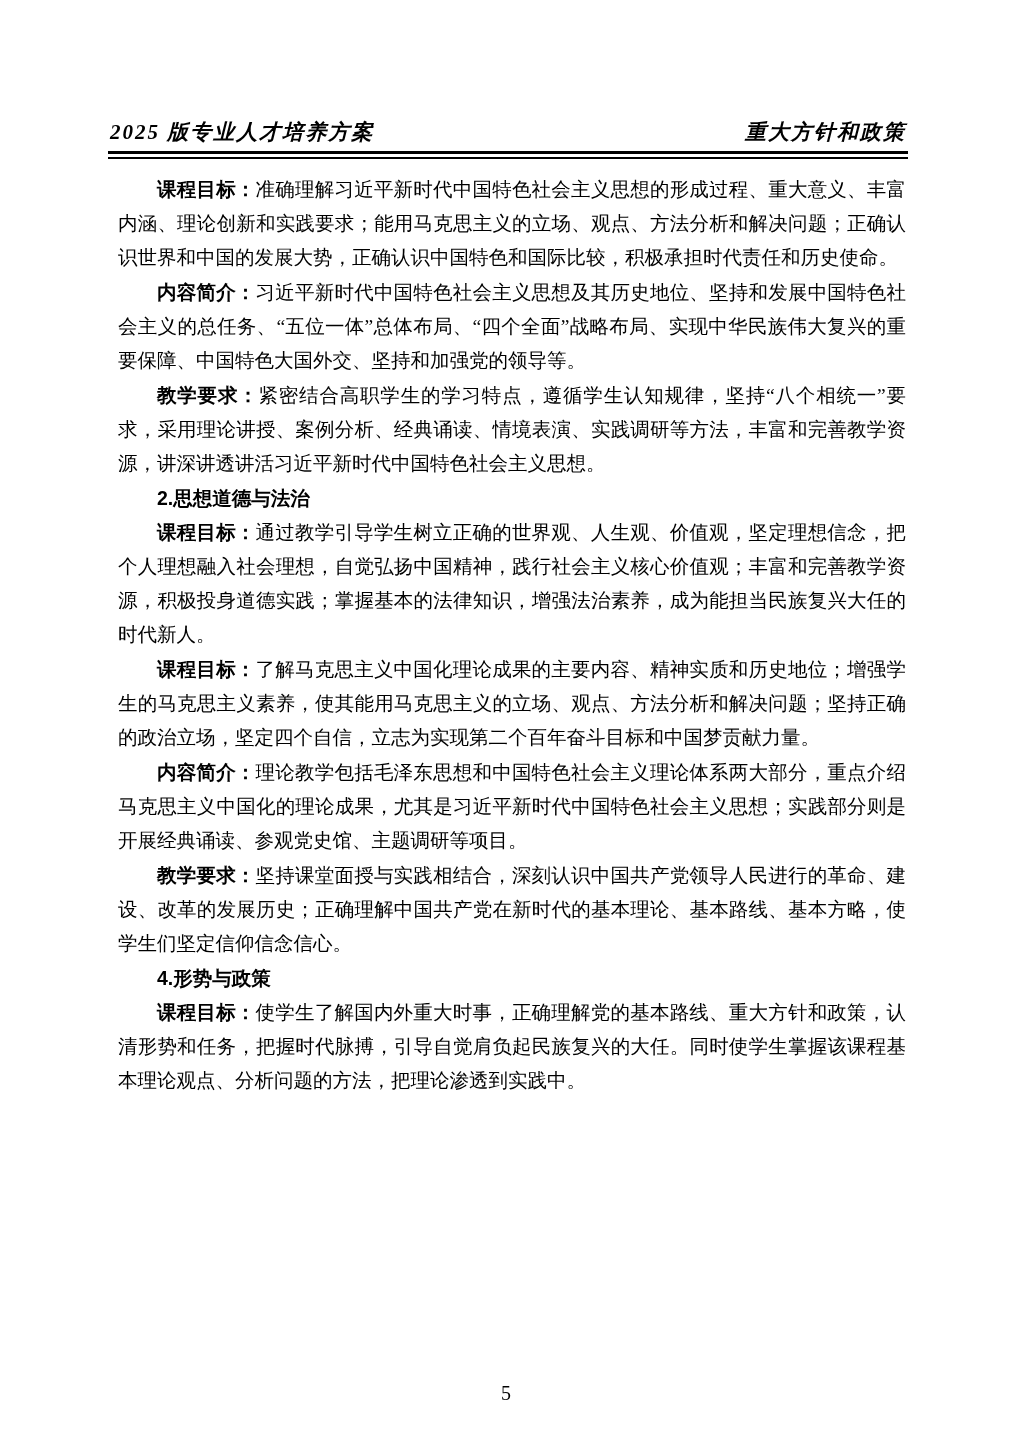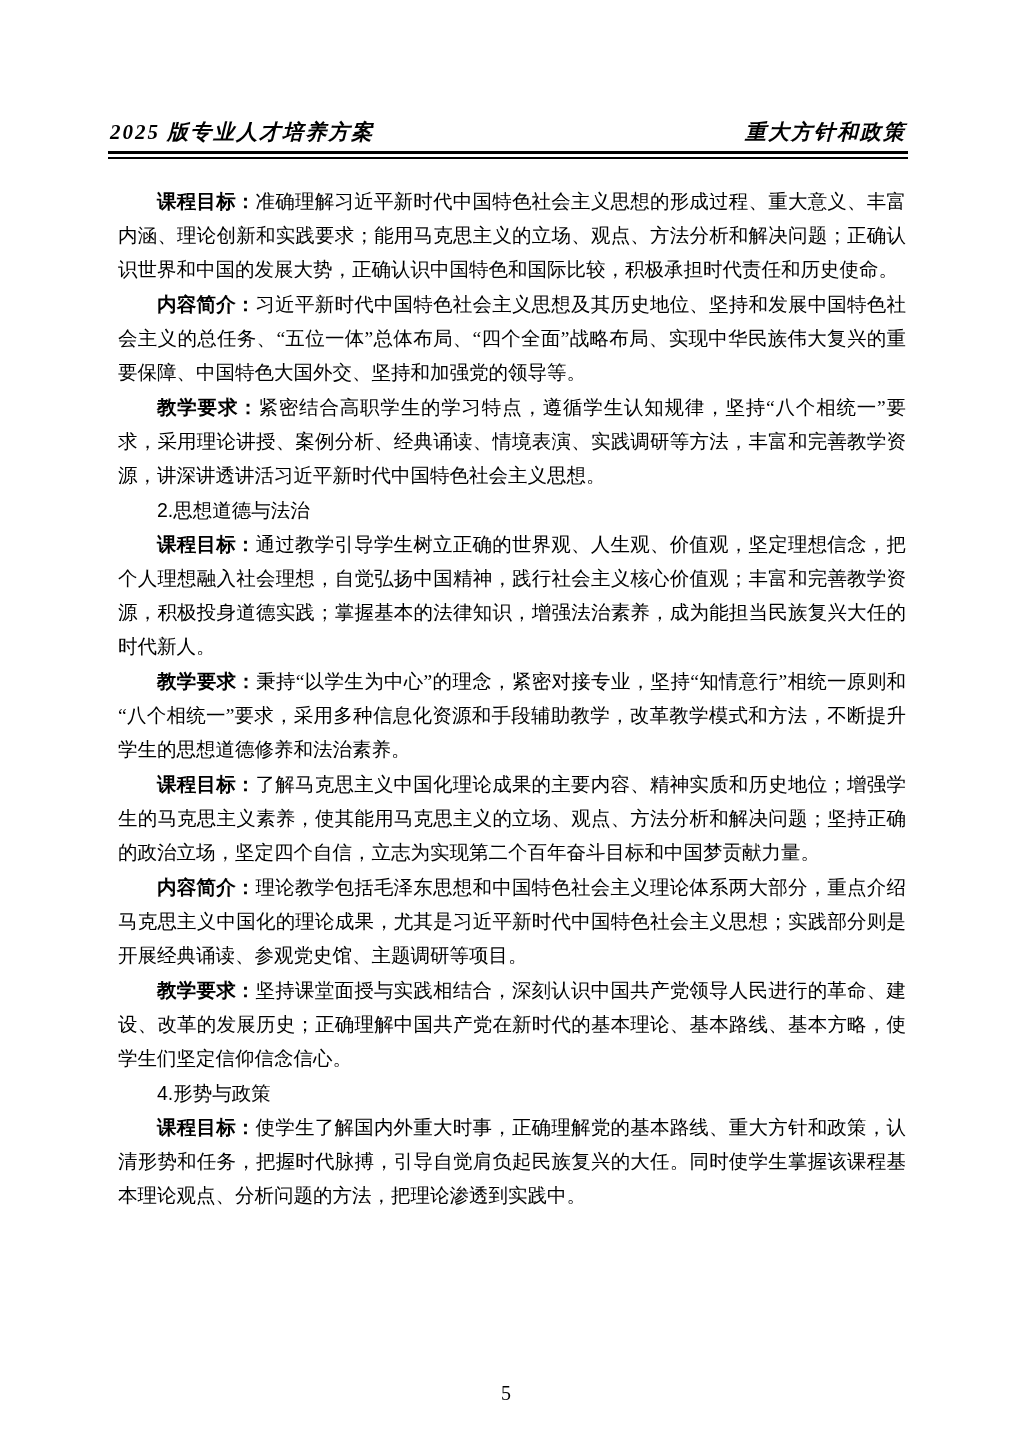--- a/index.html
+++ b/index.html
@@ -35,36 +35,36 @@
   .header-rule {
     height: 3px;                    
     border-top: 3px solid #000000;
     border-bottom: 2px solid #000000;
   }
   
   .doc-body {
     position: absolute;
     left: 118px;
     width: 788px;
-    top: 184px;
+    top: 172px;
     font-size: 19.5px;
     line-height: 34px;
     text-align: justify;
     text-justify: inter-character;
   }
   .para, .heading {
     margin: 0;
     text-indent: 39px; 
   }
   .lead {
     font-weight: bold;
     font-family: "Liberation Sans", sans-serif; 
   }
   .heading {
-    font-weight: normal;
+    font-weight: bold;
     font-family: "Liberation Sans", sans-serif;
   }
   
   .page-number {
     position: absolute;
     left: 0;
     right: 0;
     top: 1382px;
     text-align: center;
     font-size: 20px;
@@ -89,21 +89,20 @@
 
     <p class="para"><span class="lead">内容简介：</span><span>习近平新时代中国特色社会主义思想及其历史地位、坚持和发展中国特色社会主义的总任务、“五位一体”总体布局、“四个全面”战略布局、实现中华民族伟大复兴的重要保障、中国特色大国外交、坚持和加强党的领导等。</span></p>
 
     <p class="para"><span class="lead">教学要求：</span><span>紧密结合高职学生的学习特点，遵循学生认知规律，坚持“八个相统一”要求，采用理论讲授、案例分析、经典诵读、情境表演、实践调研等方法，丰富和完善教学资源，讲深讲透讲活习近平新时代中国特色社会主义思想。</span></p>
 
     <p class="heading">2.思想道德与法治</p>
 
     <p class="para"><span class="lead">课程目标：</span><span>通过教学引导学生树立正确的世界观、人生观、价值观，坚定理想信念，把个人理想融入社会理想，自觉弘扬中国精神，践行社会主义核心价值观；丰富和完善教学资源，积极投身道德实践；掌握基本的法律知识，增强法治素养，成为能担当民族复兴大任的时代新人。</span></p>
 
 
-    <p class="para"><span class="lead">教学要求：</span><span>秉持“以学生为中心”的理念，紧密对接专业，坚持“知情意行”相统一原则和“八个相统一”要求，采用多种信息化资源和手段辅助教学，改革教学模式和方法，不断提升学生的思想道德修养和法治素养。</span></p>
 
 
     <p class="para"><span class="lead">课程目标：</span><span>了解马克思主义中国化理论成果的主要内容、精神实质和历史地位；增强学生的马克思主义素养，使其能用马克思主义的立场、观点、方法分析和解决问题；坚持正确的政治立场，坚定四个自信，立志为实现第二个百年奋斗目标和中国梦贡献力量。</span></p>
 
     <p class="para"><span class="lead">内容简介：</span><span>理论教学包括毛泽东思想和中国特色社会主义理论体系两大部分，重点介绍马克思主义中国化的理论成果，尤其是习近平新时代中国特色社会主义思想；实践部分则是开展经典诵读、参观党史馆、主题调研等项目。</span></p>
 
     <p class="para"><span class="lead">教学要求：</span><span>坚持课堂面授与实践相结合，深刻认识中国共产党领导人民进行的革命、建设、改革的发展历史；正确理解中国共产党在新时代的基本理论、基本路线、基本方略，使学生们坚定信仰信念信心。</span></p>
 
     <p class="heading">4.形势与政策</p>
 

